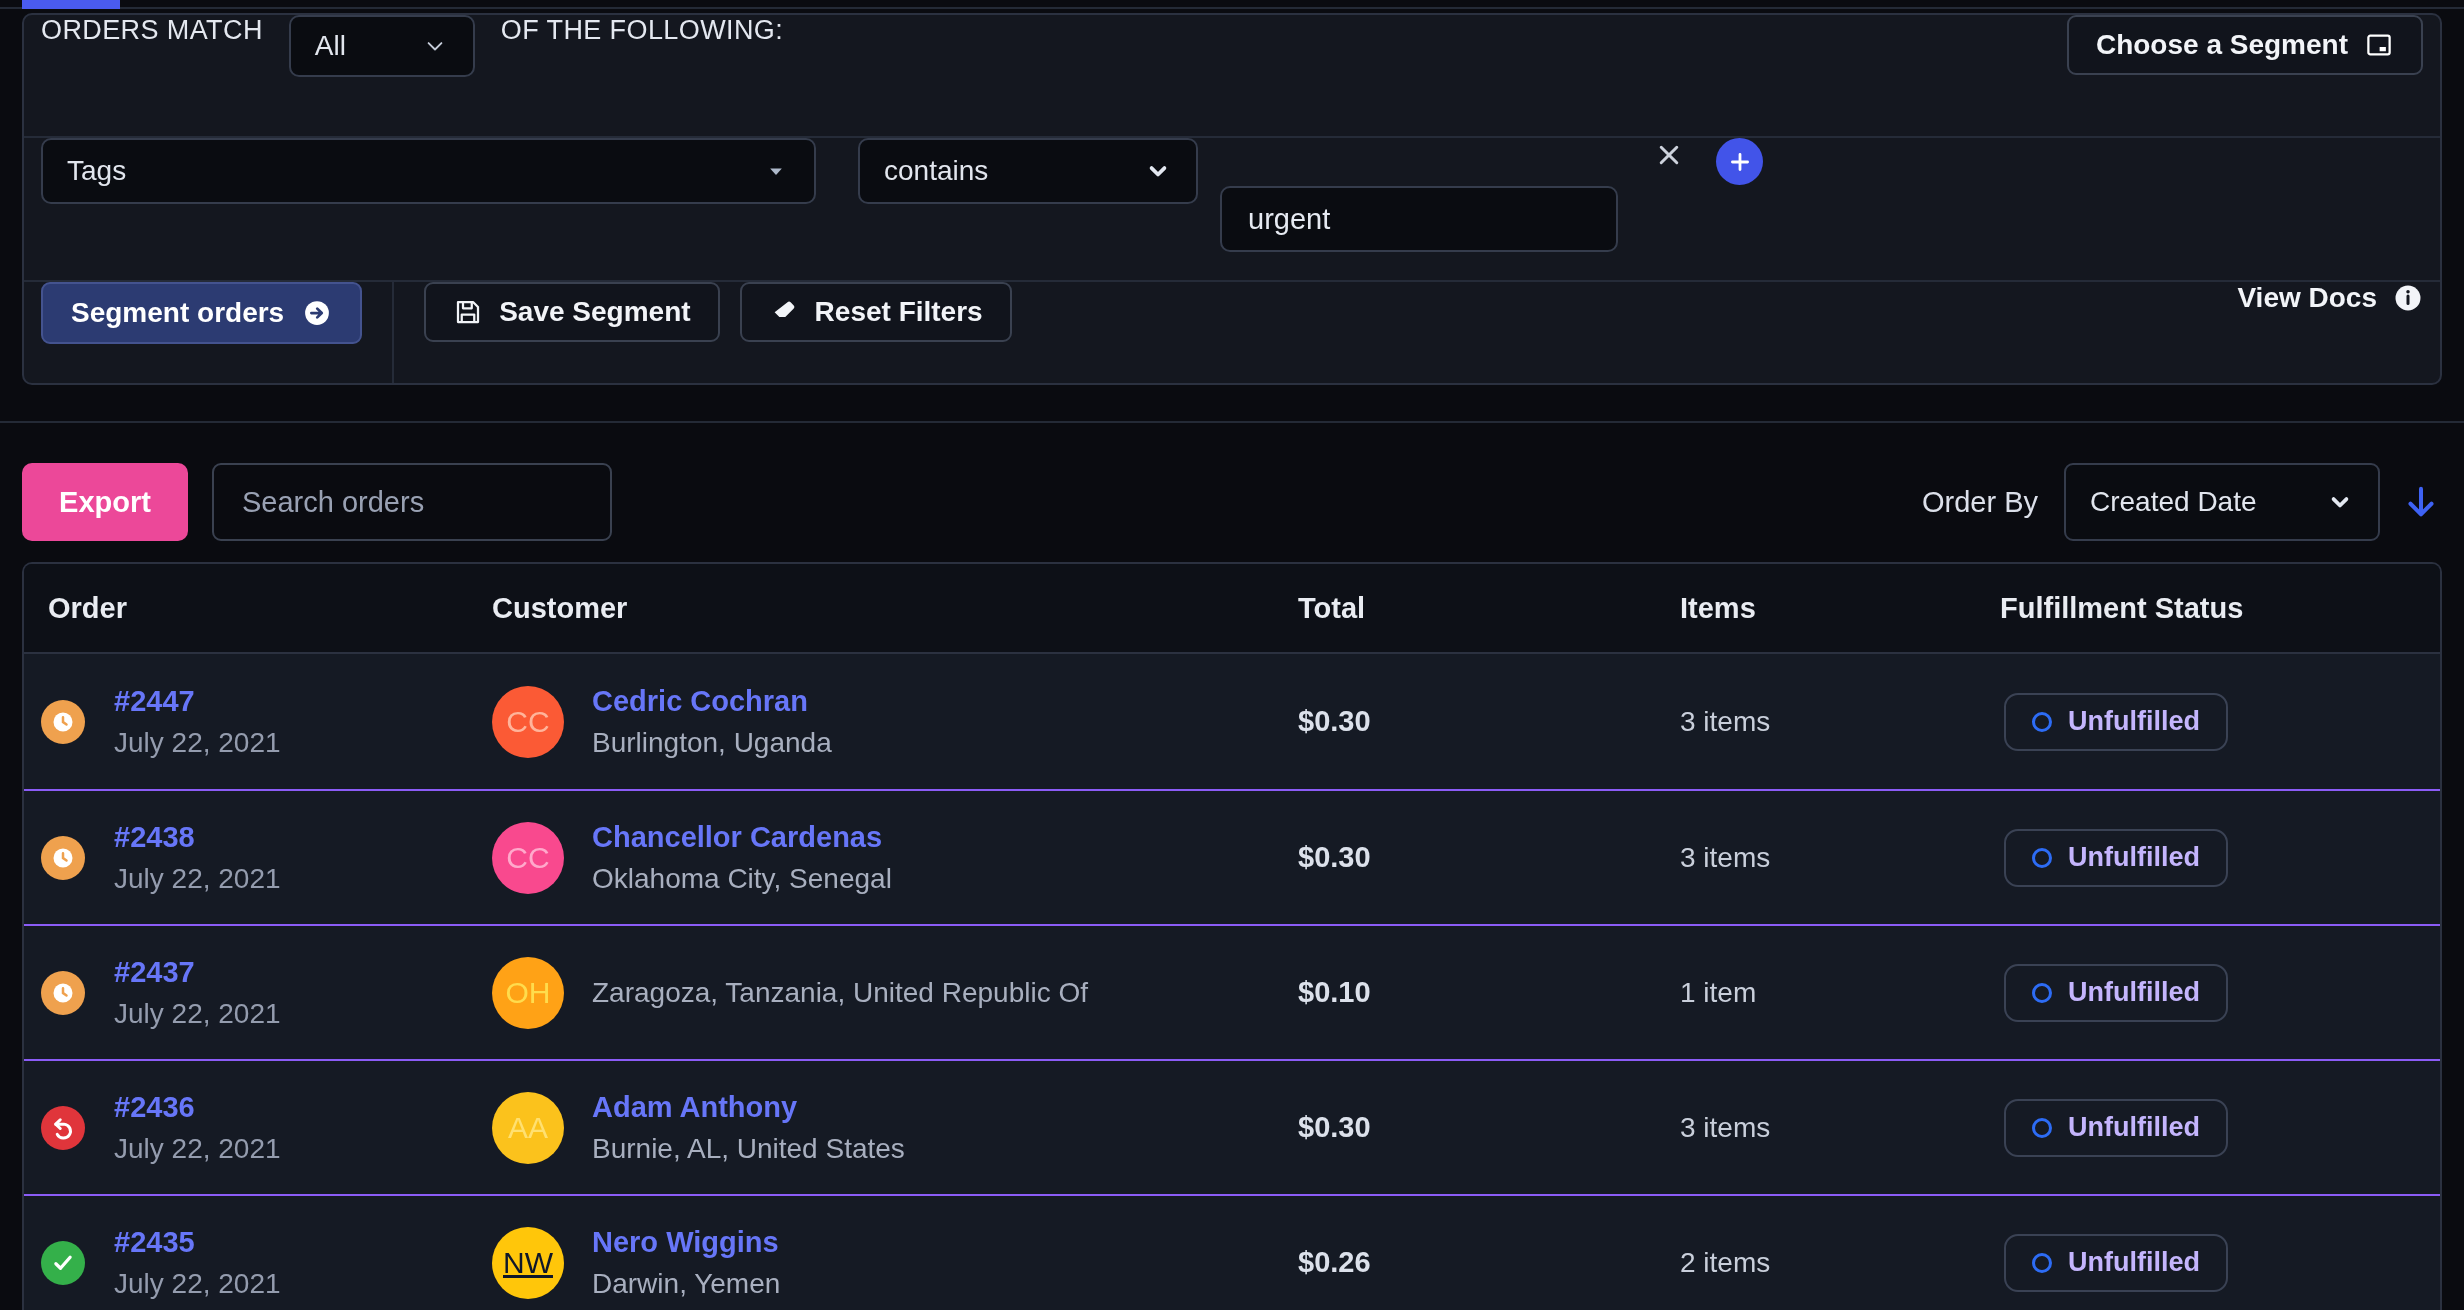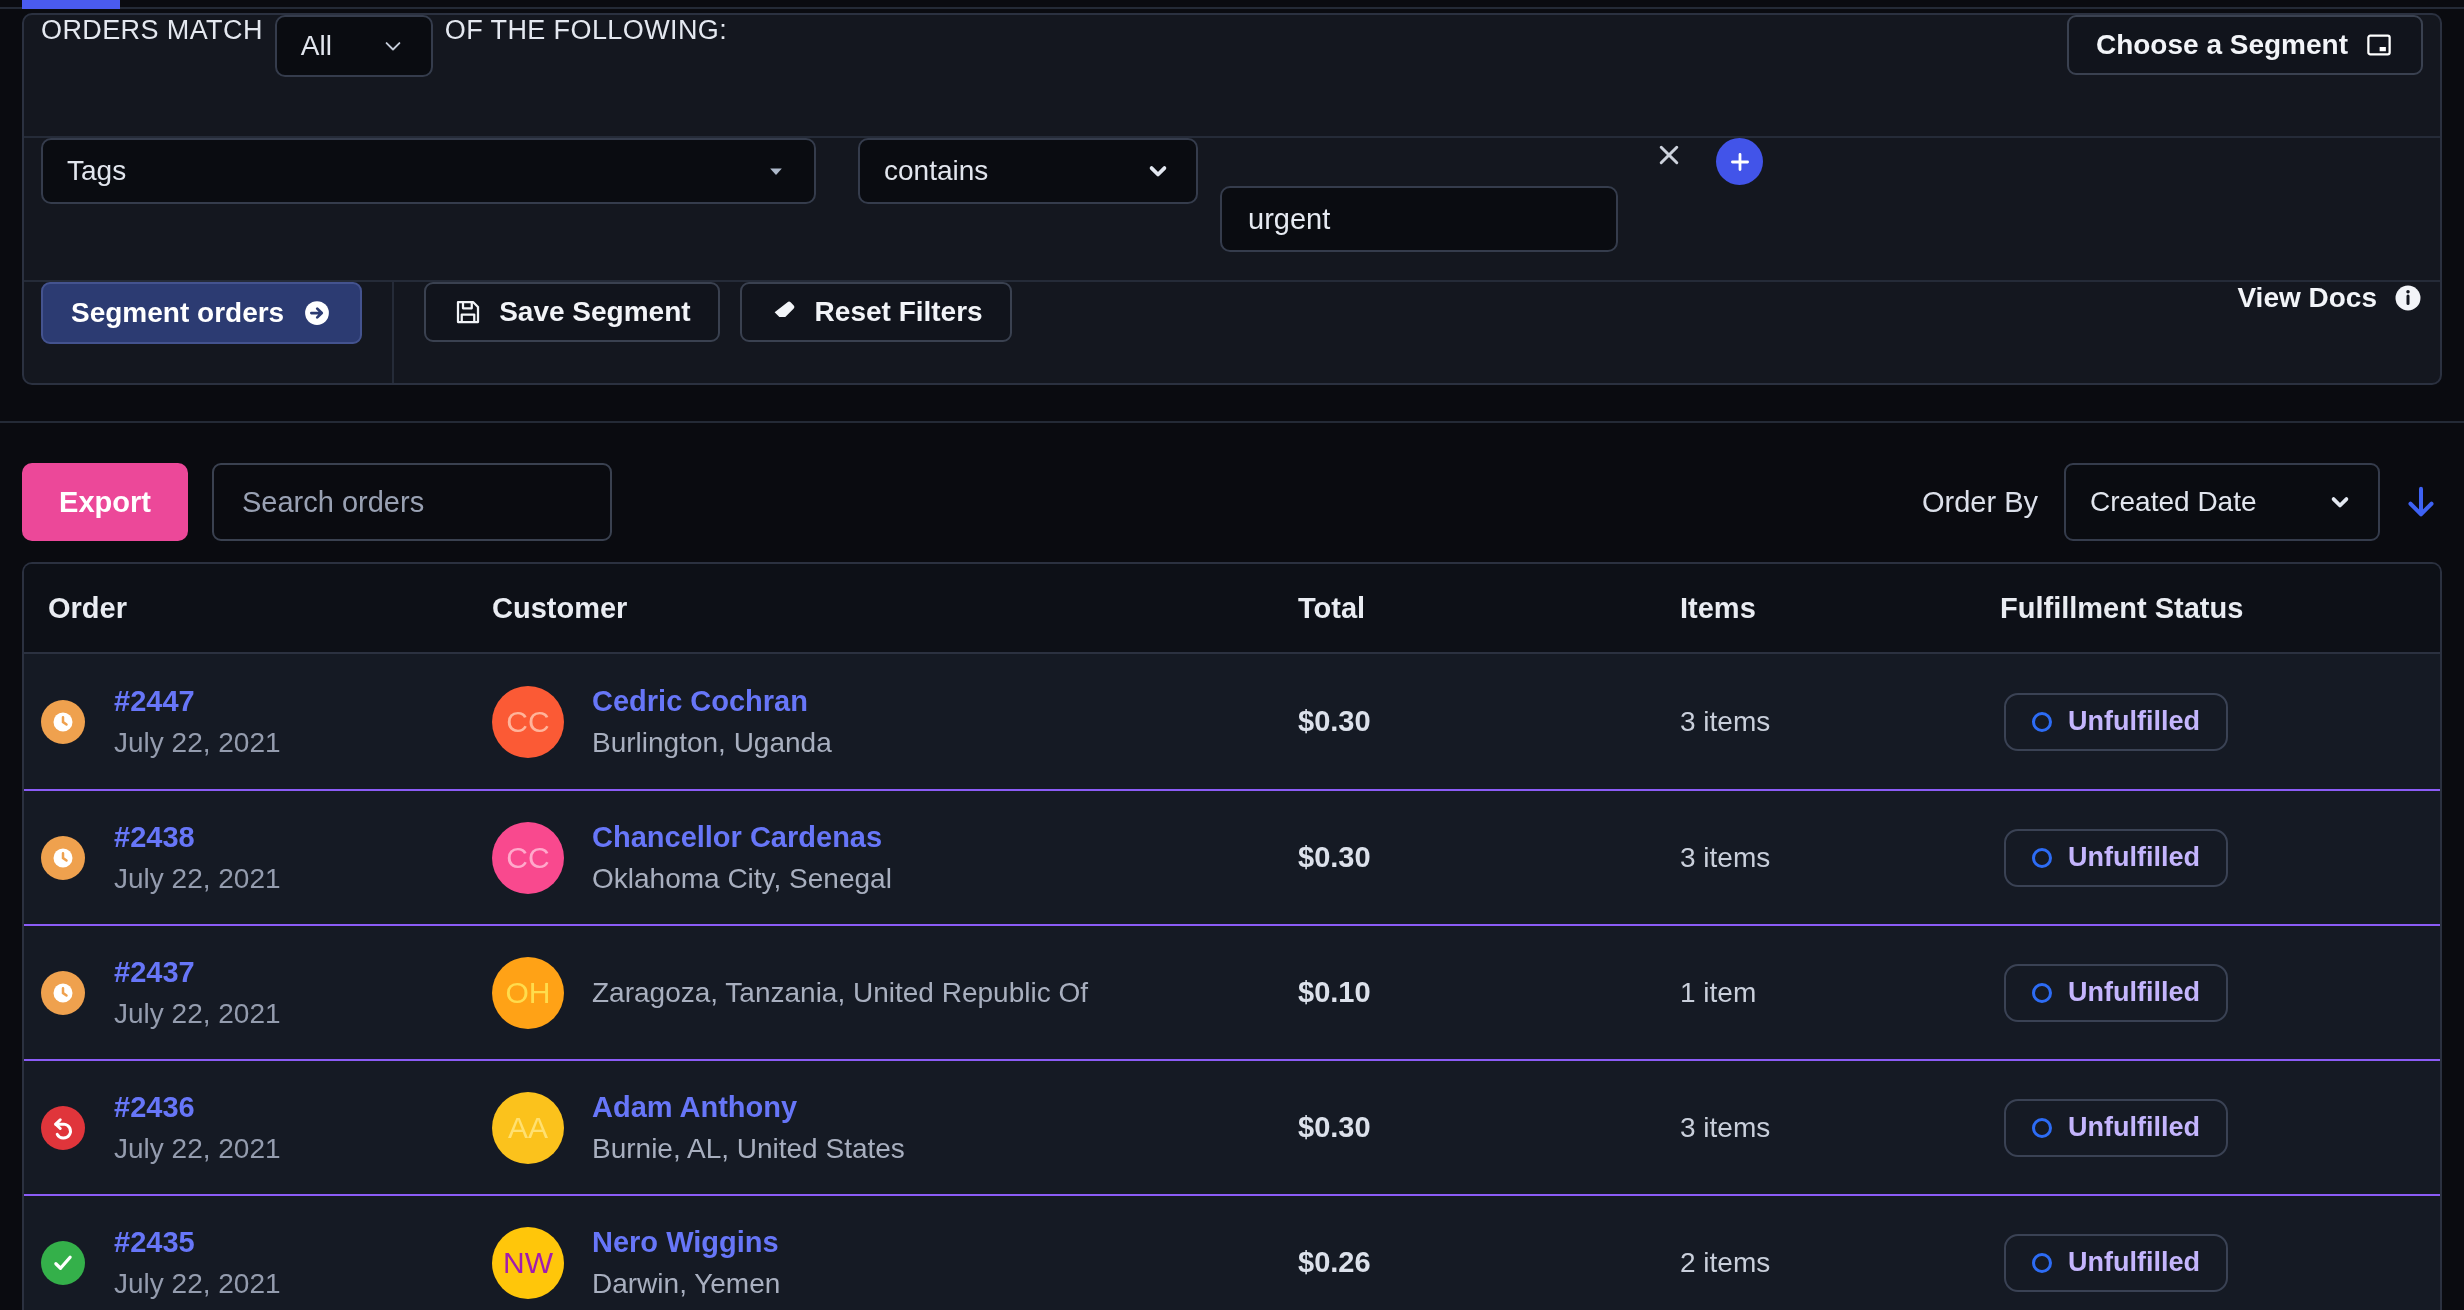--- a/index.html
+++ b/index.html
@@ -29,21 +29,21 @@
   .fp-sec3 { height: 103px; border-top: 2px solid #252B38; }
 
   .fp-label { font-size: 27px; font-weight: 500; color: #E4E8F0; letter-spacing: 0.4px; white-space: nowrap; }
 
   .select-box {
     display: flex; align-items: center; justify-content: space-between;
     background: #0A0C11; border: 2px solid #353C4C; border-radius: 10px;
     height: 62px; padding: 0 24px; cursor: pointer;
   }
   .select-box .sel-text { font-size: 28px; color: #E2E6EE; }
-  .all-select { width: 158px; margin: 0 12px; }
+  .all-select { width: 186px; margin: 0 26px; }
 
   .btn-outline {
     display: inline-flex; align-items: center; gap: 16px;
     background: #11141C; border: 2px solid #3A4150; border-radius: 9px;
     color: #F2F4F8; font-size: 28px; font-weight: 700;
     height: 60px; padding: 0 27px; cursor: pointer; white-space: nowrap;
   }
   .choose-segment { margin-left: auto; }
 
   .dd-field { width: 775px; }
@@ -395,21 +395,21 @@
         <svg class="ic-check" viewBox="0 0 24 24" fill="none" stroke="#FFFFFF" stroke-width="2.6" stroke-linecap="round" stroke-linejoin="round">
               <path d="M6.3 12.6l3.7 3.6 7.7-8.8"></path>
             </svg>
       </span>
       <span class="order-lines">
         <a class="order-link">#2435</a>
         <span class="order-date">July 22, 2021</span>
       </span>
     </div>
     <div class="cell-customer">
-      <span class="avatar" style="background: rgb(255, 198, 10); color: #a21caf;">NW</span>
+      <span class="avatar" style="background: rgb(255, 198, 10); color: #0f172a; text-decoration: underline;">NW</span>
       <span class="cust-lines">
         <a class="cust-link">Nero Wiggins</a>
         <span class="cust-loc">Darwin, Yemen</span>
       </span>
     </div>
     <div class="cell-total">$0.26</div>
     <div class="cell-items">2 items</div>
     <div class="cell-fulfill">
       <span class="badge">
         <span class="ring"></span>

